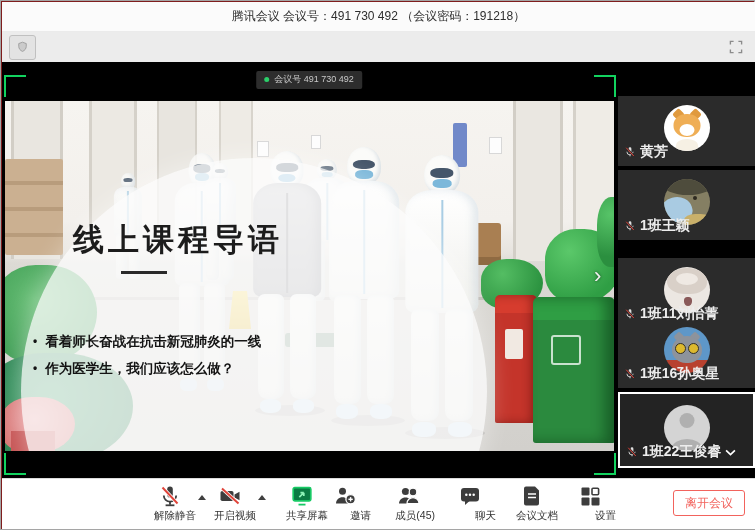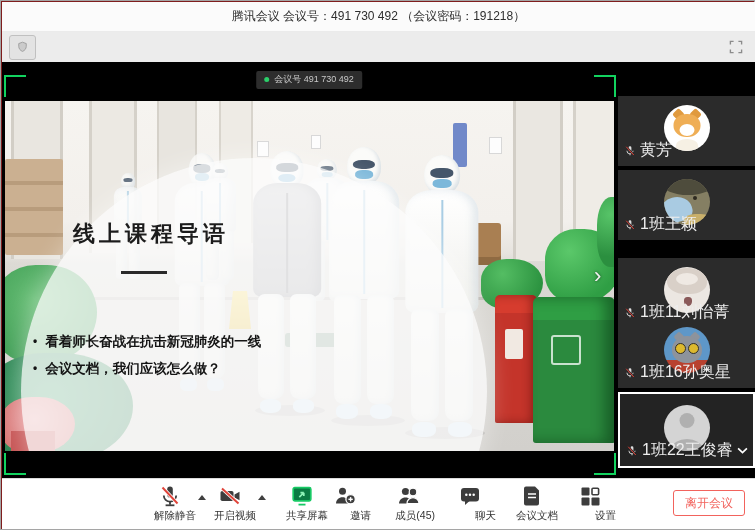--- a/index.html
+++ b/index.html
@@ -75,36 +75,36 @@
   .boxes-tan{left:0;top:58px;width:58px;height:96px;background:repeating-linear-gradient(180deg,#cbb091 0 22px,#b89c7c 22px 26px);border-radius:2px;}
   .bagL{left:-12px;top:164px;width:104px;height:98px;background:radial-gradient(circle at 40% 35%,#66bd74,#3c9b52 75%);}
   .massL{left:-22px;top:252px;width:150px;height:110px;background:radial-gradient(circle at 45% 40%,#3f9e68,#2a7f4f 80%);}
   .pinkL{left:-4px;top:296px;width:74px;height:56px;background:radial-gradient(circle at 45% 40%,#e89a9c,#d4716f 80%);}
   .redL{left:6px;top:330px;width:44px;height:22px;background:#c65353;}
   .ysign{left:224px;top:190px;width:22px;height:38px;background:linear-gradient(180deg,#f4d85a,#e4bf3a);clip-path:polygon(18% 0,82% 0,100% 100%,0 100%);}
   .mat{left:280px;top:232px;width:64px;height:14px;background:rgba(52,110,80,.55);border-radius:3px;}
 
   
   .circle{position:absolute;left:16px;top:57px;width:466px;height:466px;border-radius:50%;background:rgba(252,252,252,.78);box-shadow:0 0 26px rgba(255,255,255,.45);z-index:5;}
-  .slide-title{position:absolute;left:68px;top:118px;font-size:22px;font-weight:700;letter-spacing:4px;color:#1c1c1c;z-index:6;}
+  .slide-title{position:absolute;left:68px;top:118px;font-size:31px;font-weight:700;letter-spacing:4px;color:#1c1c1c;z-index:6;}
   .slide-dash{position:absolute;left:116px;top:170px;width:46px;height:3px;background:#2a2a2a;z-index:6;}
   .bullet{position:absolute;left:28px;display:flex;gap:8px;align-items:flex-start;z-index:6;font-size:13.5px;font-weight:700;color:#141414;}
   .bullet .dot{font-size:12px;line-height:17px;}
   .b1{top:232px;}
   .b2{top:259px;}
 
   
   .sidebar{position:absolute;left:616px;top:0;width:137px;height:416px;background:#000;}
   .tile{position:absolute;left:0;width:137px;height:70px;background:#2b2b2b;box-sizing:border-box;}
   .t1{top:34px;}.t2{top:108px;}.t3{top:196px;}.t4{top:256px;}
   .t5{top:330px;height:76px;border:2px solid #fff;background:#232323;padding-left:29px;}
   .avatar{position:absolute;left:50%;top:9px;transform:translateX(-50%);width:46px;height:46px;border-radius:50%;overflow:hidden;}
   .t5 .avatar{top:11px;}
   .nrow{position:absolute;left:6px;bottom:5px;display:flex;align-items:center;gap:4px;z-index:2;}
-  .pname{font-size:16px;color:#ededed;white-space:nowrap;}
+  .pname{font-size:14px;color:#ededed;white-space:nowrap;font-weight:bold;}
   
   .av-corgi{background:#fff;}
   .av-corgi .earl,.av-corgi .earr{position:absolute;top:5px;width:9px;height:9px;background:#e09a3e;border-radius:2px;transform:rotate(45deg);}
   .av-corgi .earl{left:10px;}.av-corgi .earr{right:10px;}
   .av-corgi .face{position:absolute;left:50%;transform:translateX(-50%);top:9px;width:27px;height:23px;background:#efae55;border-radius:48%;}
   .av-corgi .snout{position:absolute;left:50%;transform:translateX(-50%);top:19px;width:15px;height:12px;background:#fff;border-radius:50%;}
   .av-corgi .bib{position:absolute;left:50%;transform:translateX(-50%);bottom:0;width:22px;height:12px;background:#f6f0e4;border-radius:50% 50% 0 0;}
   .av-mask{background:#857f63;}
   .av-mask .cap{position:absolute;left:-2px;top:-6px;width:52px;height:22px;background:#4e4c3c;border-radius:0 0 50% 50%;}
   .av-mask .m{position:absolute;left:-3px;bottom:3px;width:31px;height:25px;background:#a9cbe2;border-radius:50% 60% 40% 50%;transform:rotate(-14deg);}
@@ -263,21 +263,21 @@
 
         <div class="circle"></div>
         <div class="slide-title">线上课程导语</div>
         <div class="slide-dash"></div>
         <div class="bullet b1">
           <span class="dot">•</span>
           <span>看着师长奋战在抗击新冠肺炎的一线</span>
         </div>
         <div class="bullet b2">
           <span class="dot">•</span>
-          <span>会议文档，我们应该怎么做？</span>
+          <span>作为医学生，我们应该怎么做？</span>
         </div>
       </div>
 
       <div class="collapse">›</div>
     </div>
 
     <div class="sidebar">
 
       <div class="tile t1">
         <div class="avatar av-corgi">

